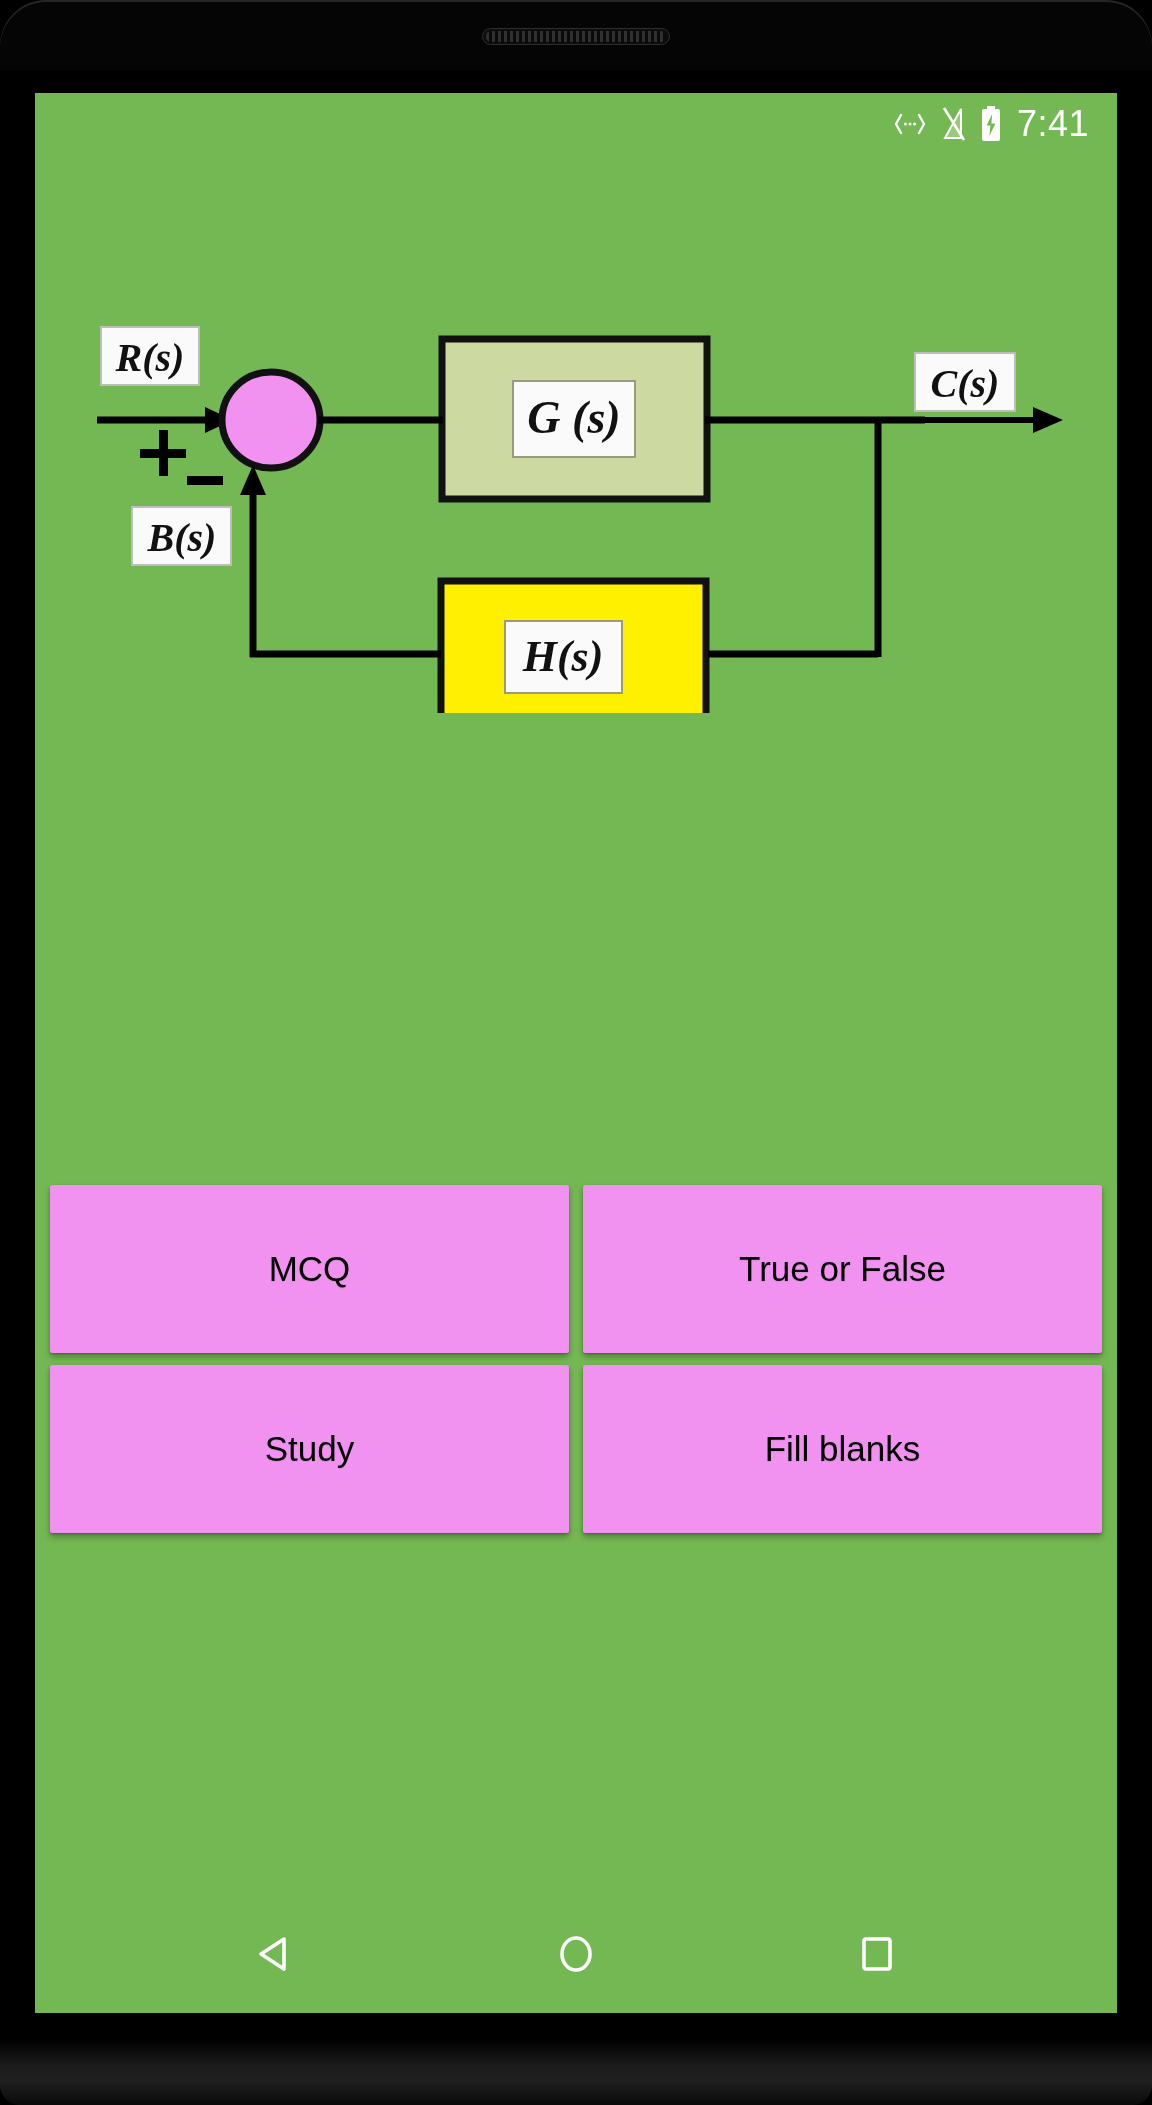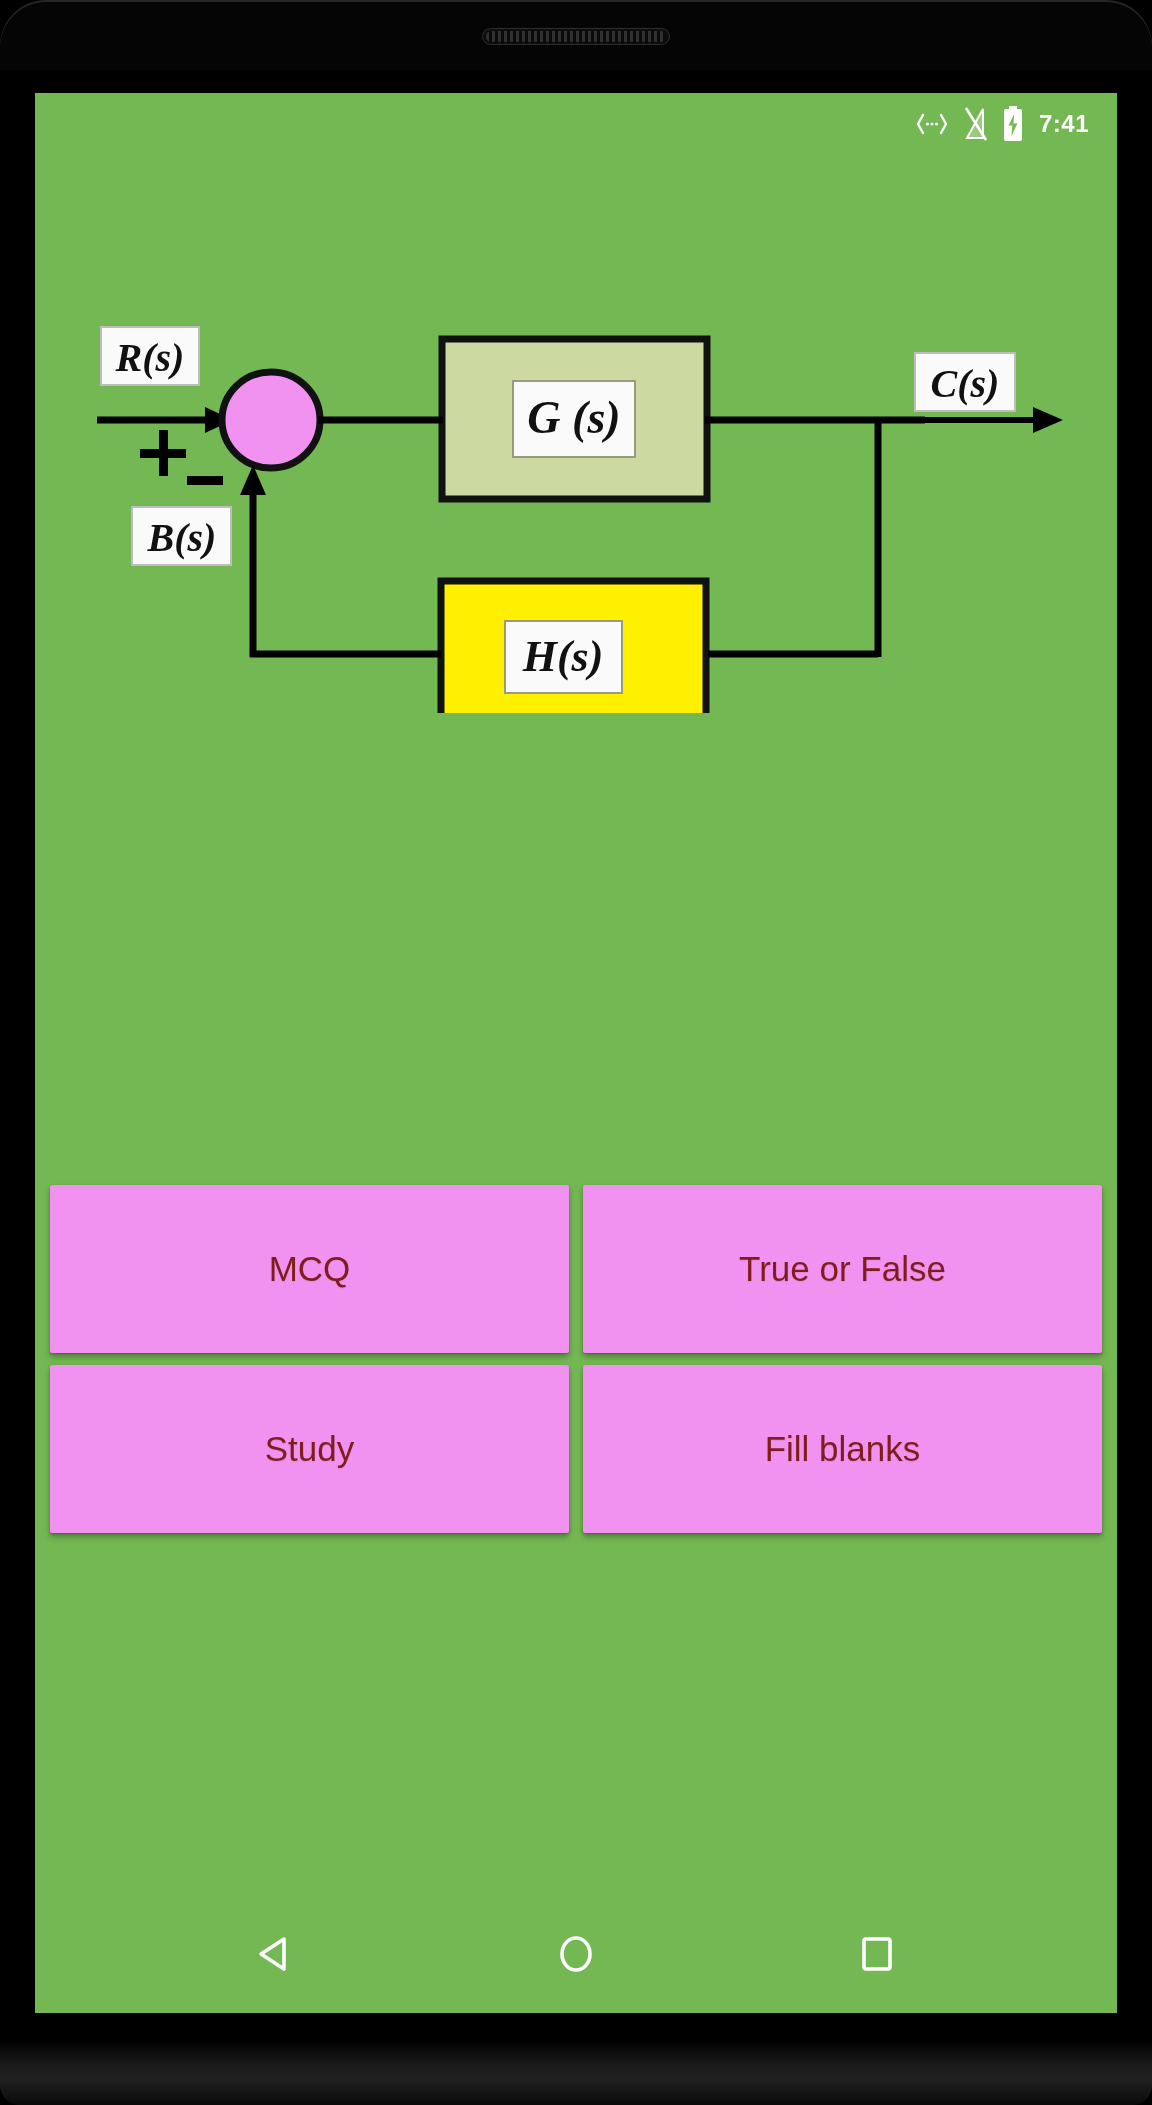--- a/index.html
+++ b/index.html
@@ -63,22 +63,22 @@
   #status-bar {
     position: absolute; left: 0; top: 0;
     width: 100%; height: 62px;
     display: flex; align-items: center; justify-content: flex-end;
     padding-right: 28px;
     gap: 13px;
   }
   .status-icon { display: flex; align-items: center; }
   #status-time {
     color: #ffffff;
-    font-size: 24px;
-    font-weight: 700;
+    font-size: 36px;
+    font-weight: 400;
     letter-spacing: 0.5px;
     line-height: 1;
     padding-left: 2px;
   }
 
   
   #diagram {
     position: absolute;
     left: 0; top: 150px;
     width: 1082px; height: 470px;
@@ -111,21 +111,21 @@
     width: 50%;
     padding: 6px 7px;
   }
   .menu-button {
     display: flex;
     align-items: center;
     justify-content: center;
     width: 100%;
     height: 168px;
     background: #f191f0;
-    color: #7f1d1d;
+    color: #000000;
     font-size: 35px;
     font-weight: 400;
     border: none;
     border-radius: 2px;
     box-shadow: 0 4px 6px rgba(0,0,0,0.30), 0 1px 2px rgba(0,0,0,0.22);
     font-family: "Liberation Sans", sans-serif;
     cursor: pointer;
     text-shadow: 0 1px 1px rgba(0,0,0,0.08);
   }
 

